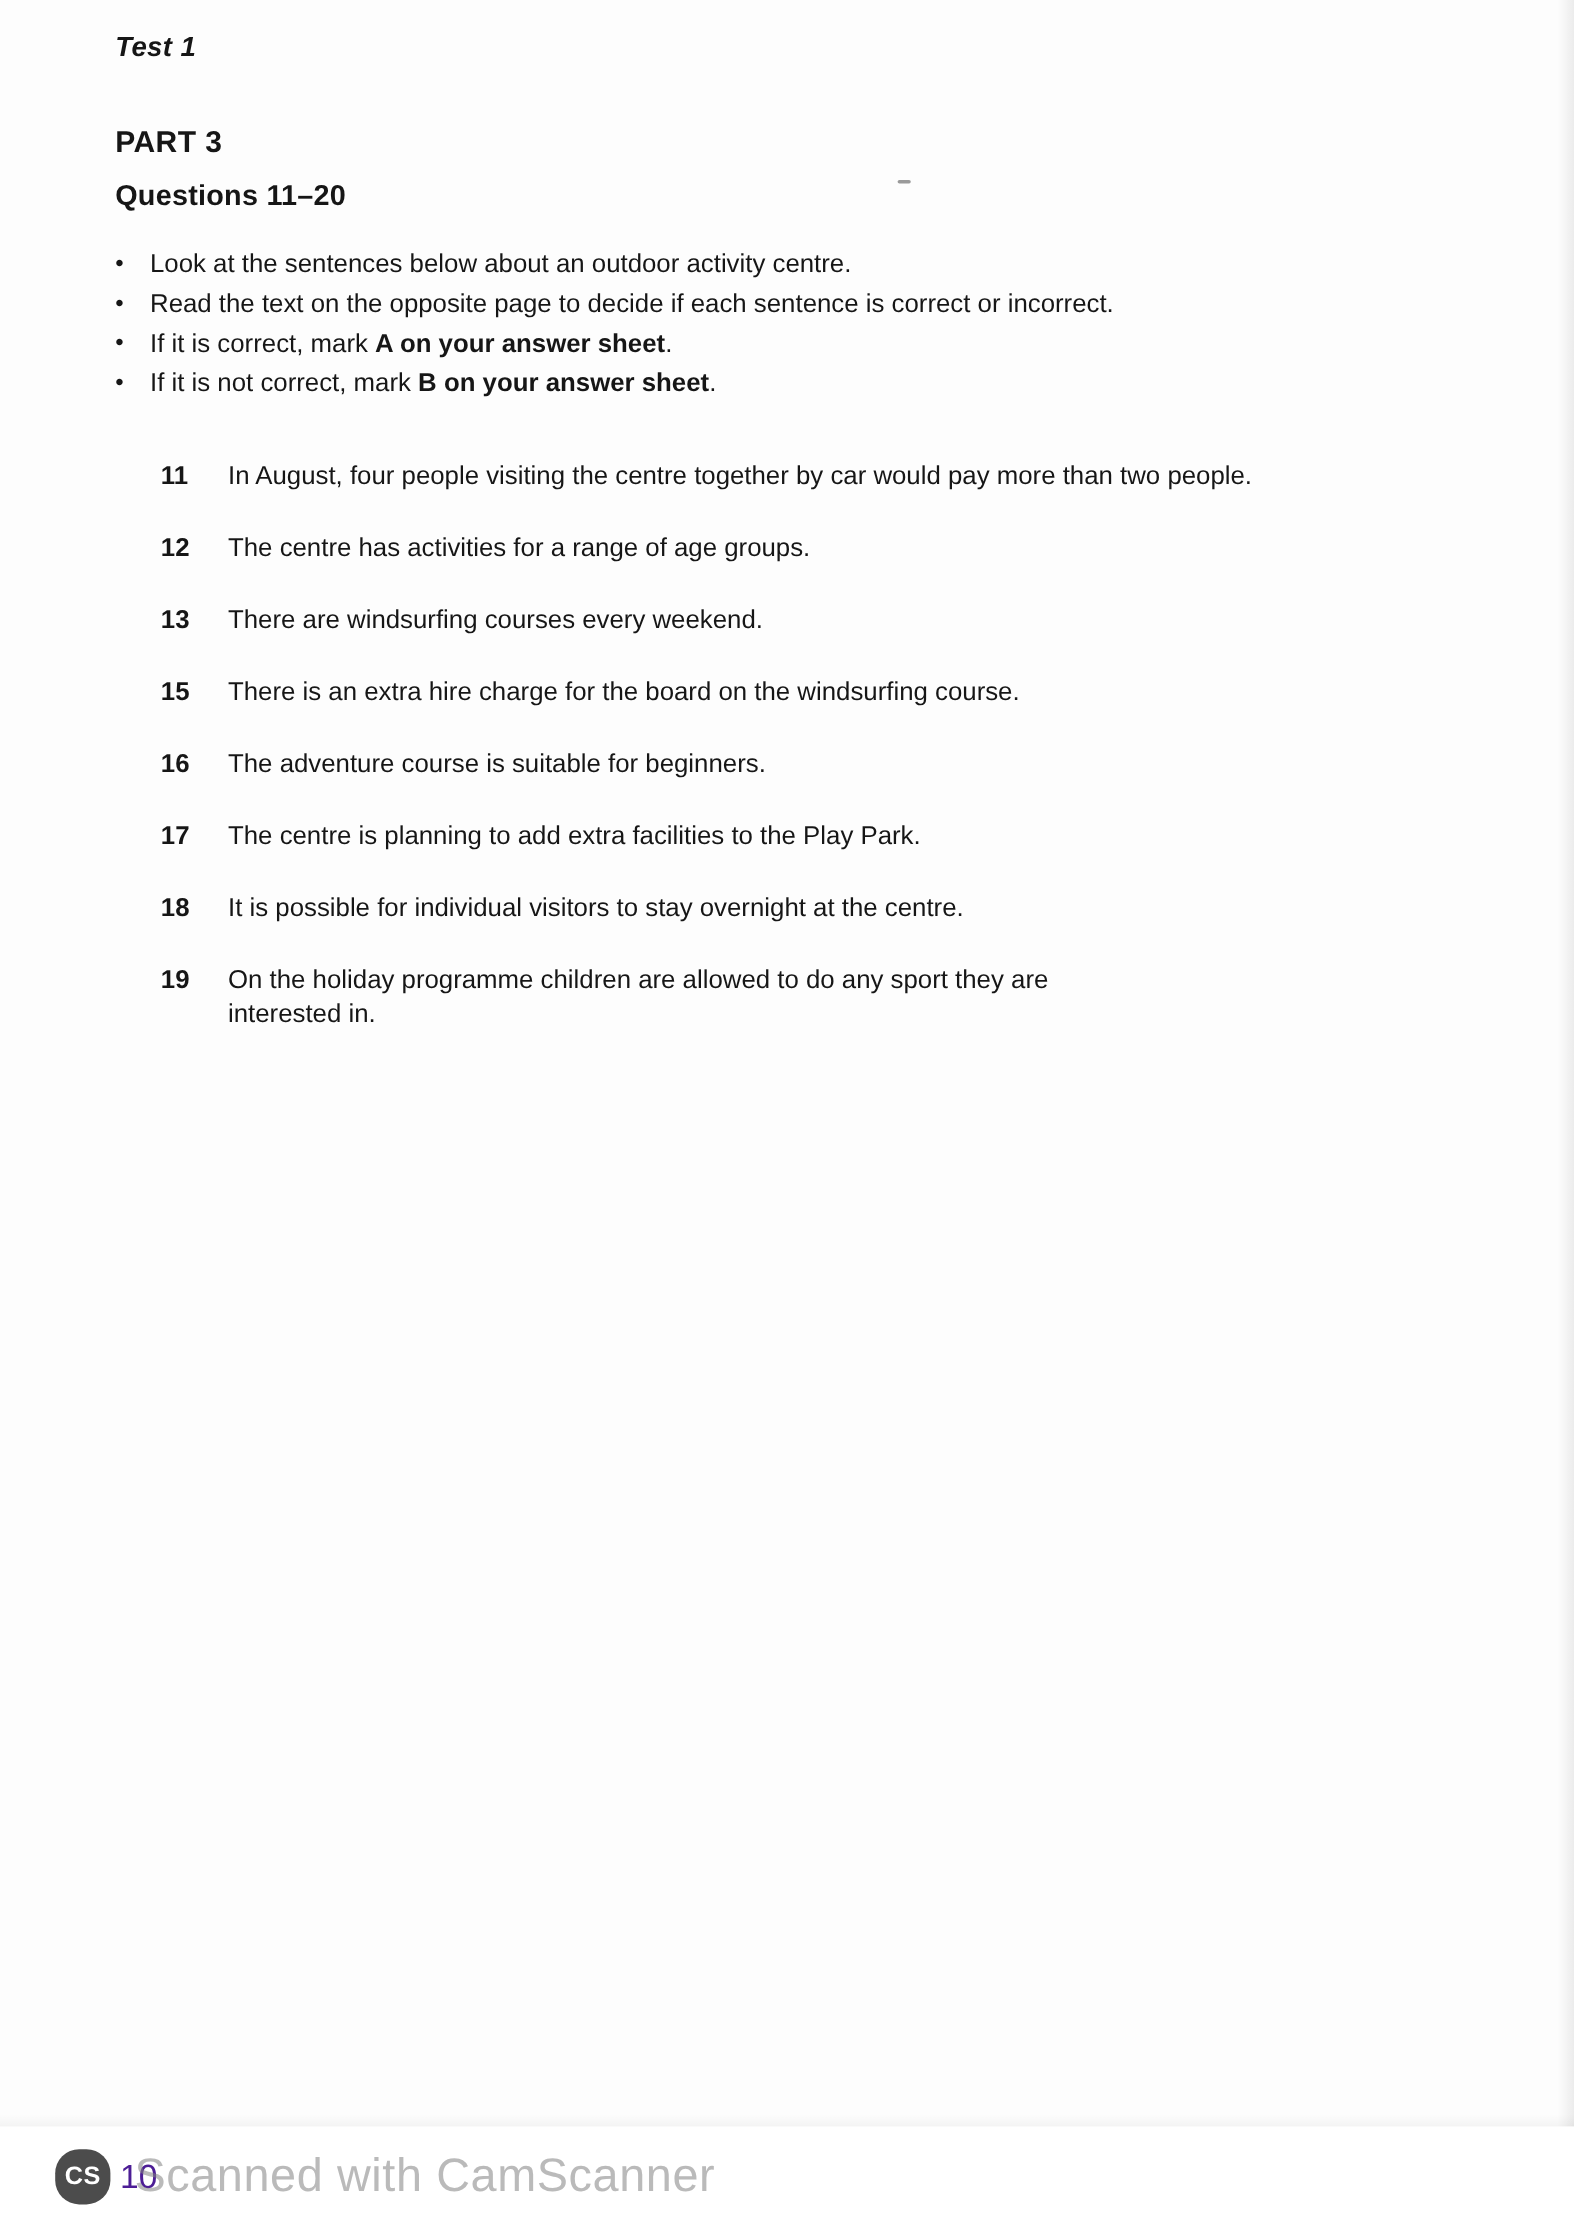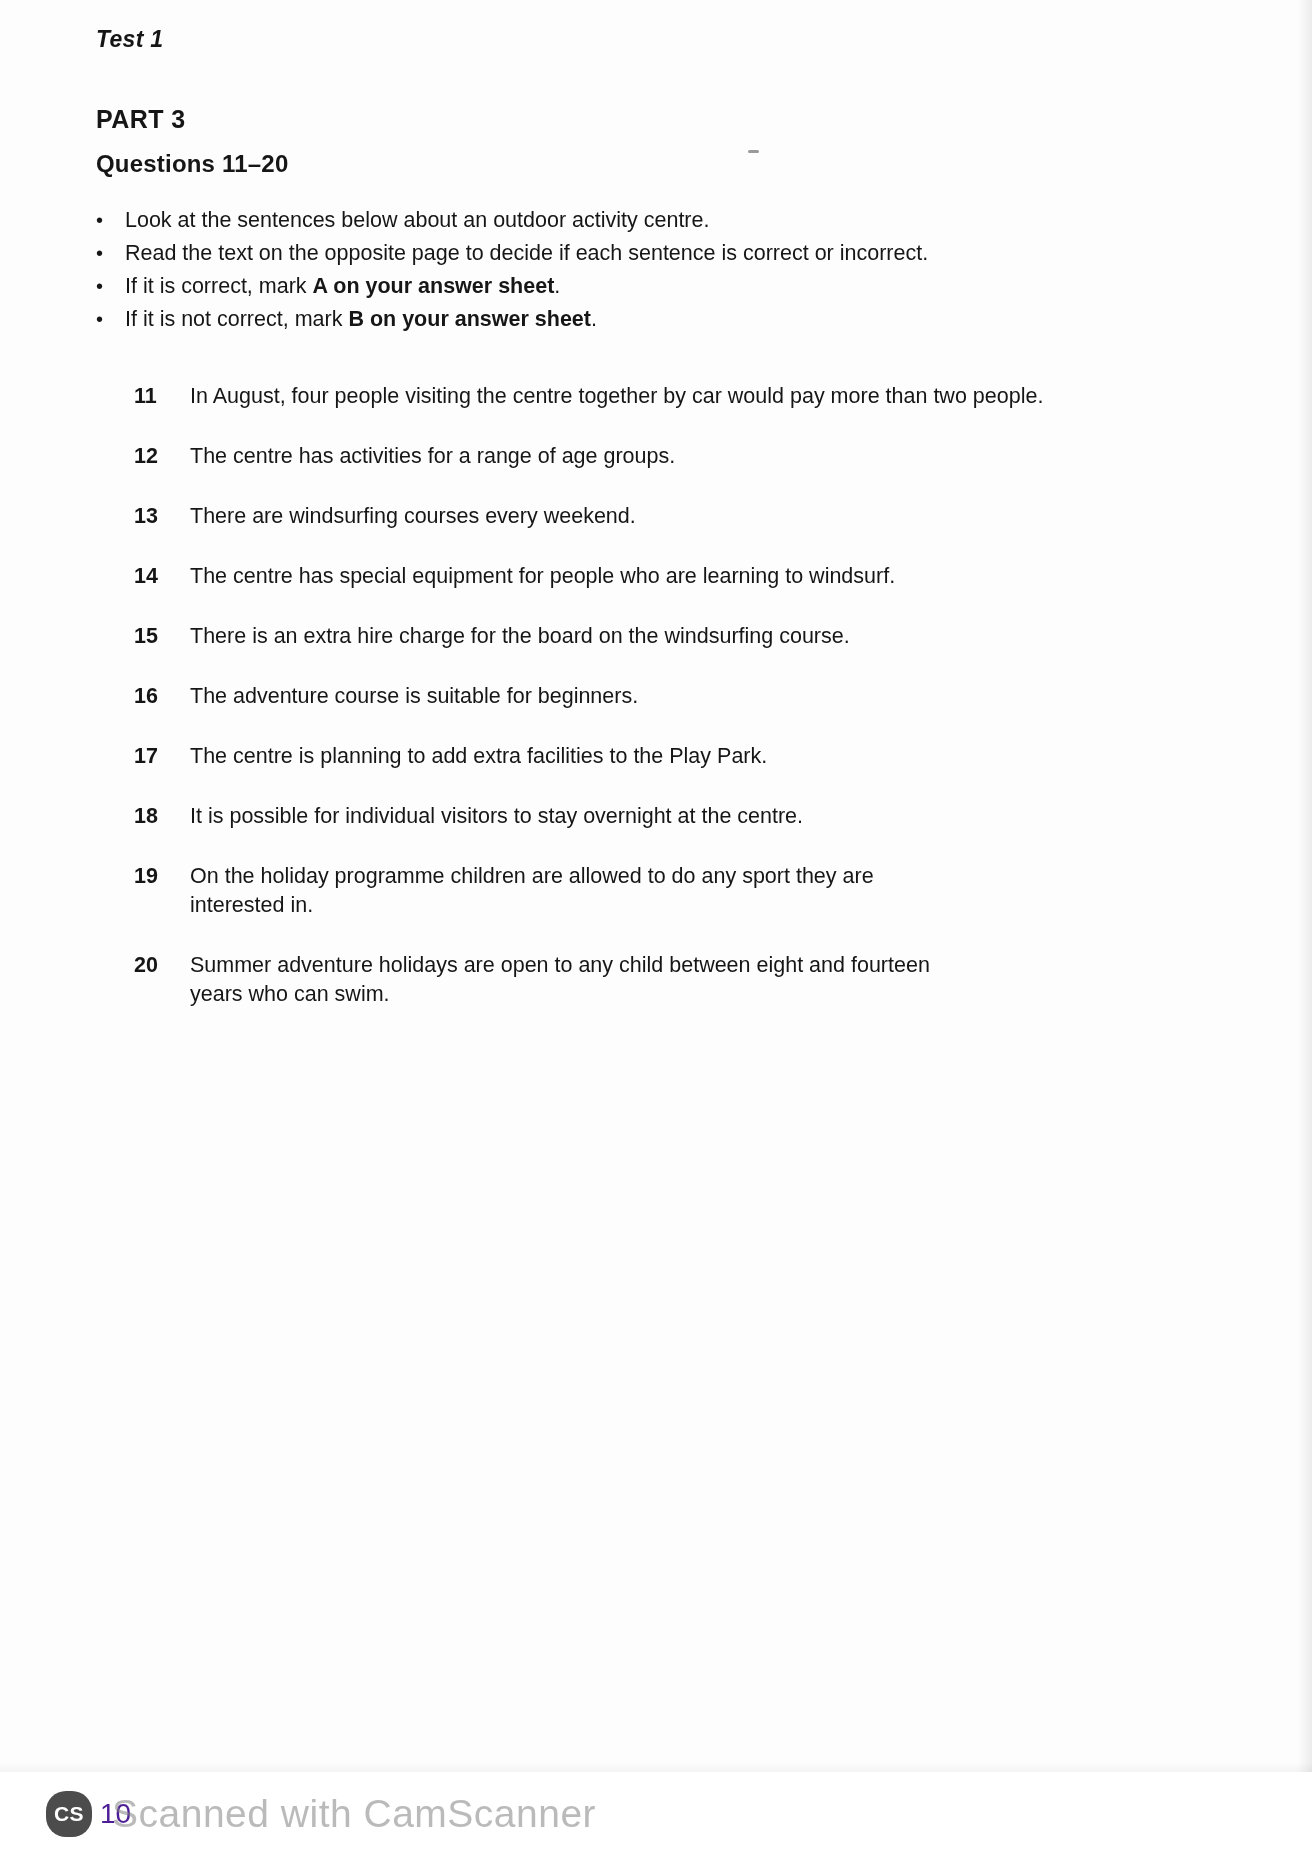--- a/index.html
+++ b/index.html
@@ -180,46 +180,38 @@
       </div>
       <div class="q-row">
         <span class="q-num">12</span>
         <span class="q-text">The centre has activities for a range of age groups.</span>
       </div>
       <div class="q-row">
         <span class="q-num">13</span>
         <span class="q-text">There are windsurfing courses every weekend.</span>
       </div>
       <div class="q-row">
-        <span class="q-num">14</span>
-        <span class="q-text">The centre has special equipment for people who are learning to windsurf.</span>
-      </div>
-      <div class="q-row">
         <span class="q-num">15</span>
         <span class="q-text">There is an extra hire charge for the board on the windsurfing course.</span>
       </div>
       <div class="q-row">
         <span class="q-num">16</span>
         <span class="q-text">The adventure course is suitable for beginners.</span>
       </div>
       <div class="q-row">
         <span class="q-num">17</span>
         <span class="q-text">The centre is planning to add extra facilities to the Play Park.</span>
       </div>
       <div class="q-row">
         <span class="q-num">18</span>
         <span class="q-text">It is possible for individual visitors to stay overnight at the centre.</span>
       </div>
       <div class="q-row">
         <span class="q-num">19</span>
         <span class="q-text wrap-narrow">On the holiday programme children are allowed to do any sport they are interested in.</span>
-      </div>
-      <div class="q-row">
-        <span class="q-num">20</span>
-        <span class="q-text wrap-narrow">Summer adventure holidays are open to any child between eight and fourteen years who can swim.</span>
       </div>
     </div>
 
   </div>
 
   <div class="scan-artifact"></div>
 
   <div class="footer">
     <div class="cs-logo">
       <span>CS</span>

